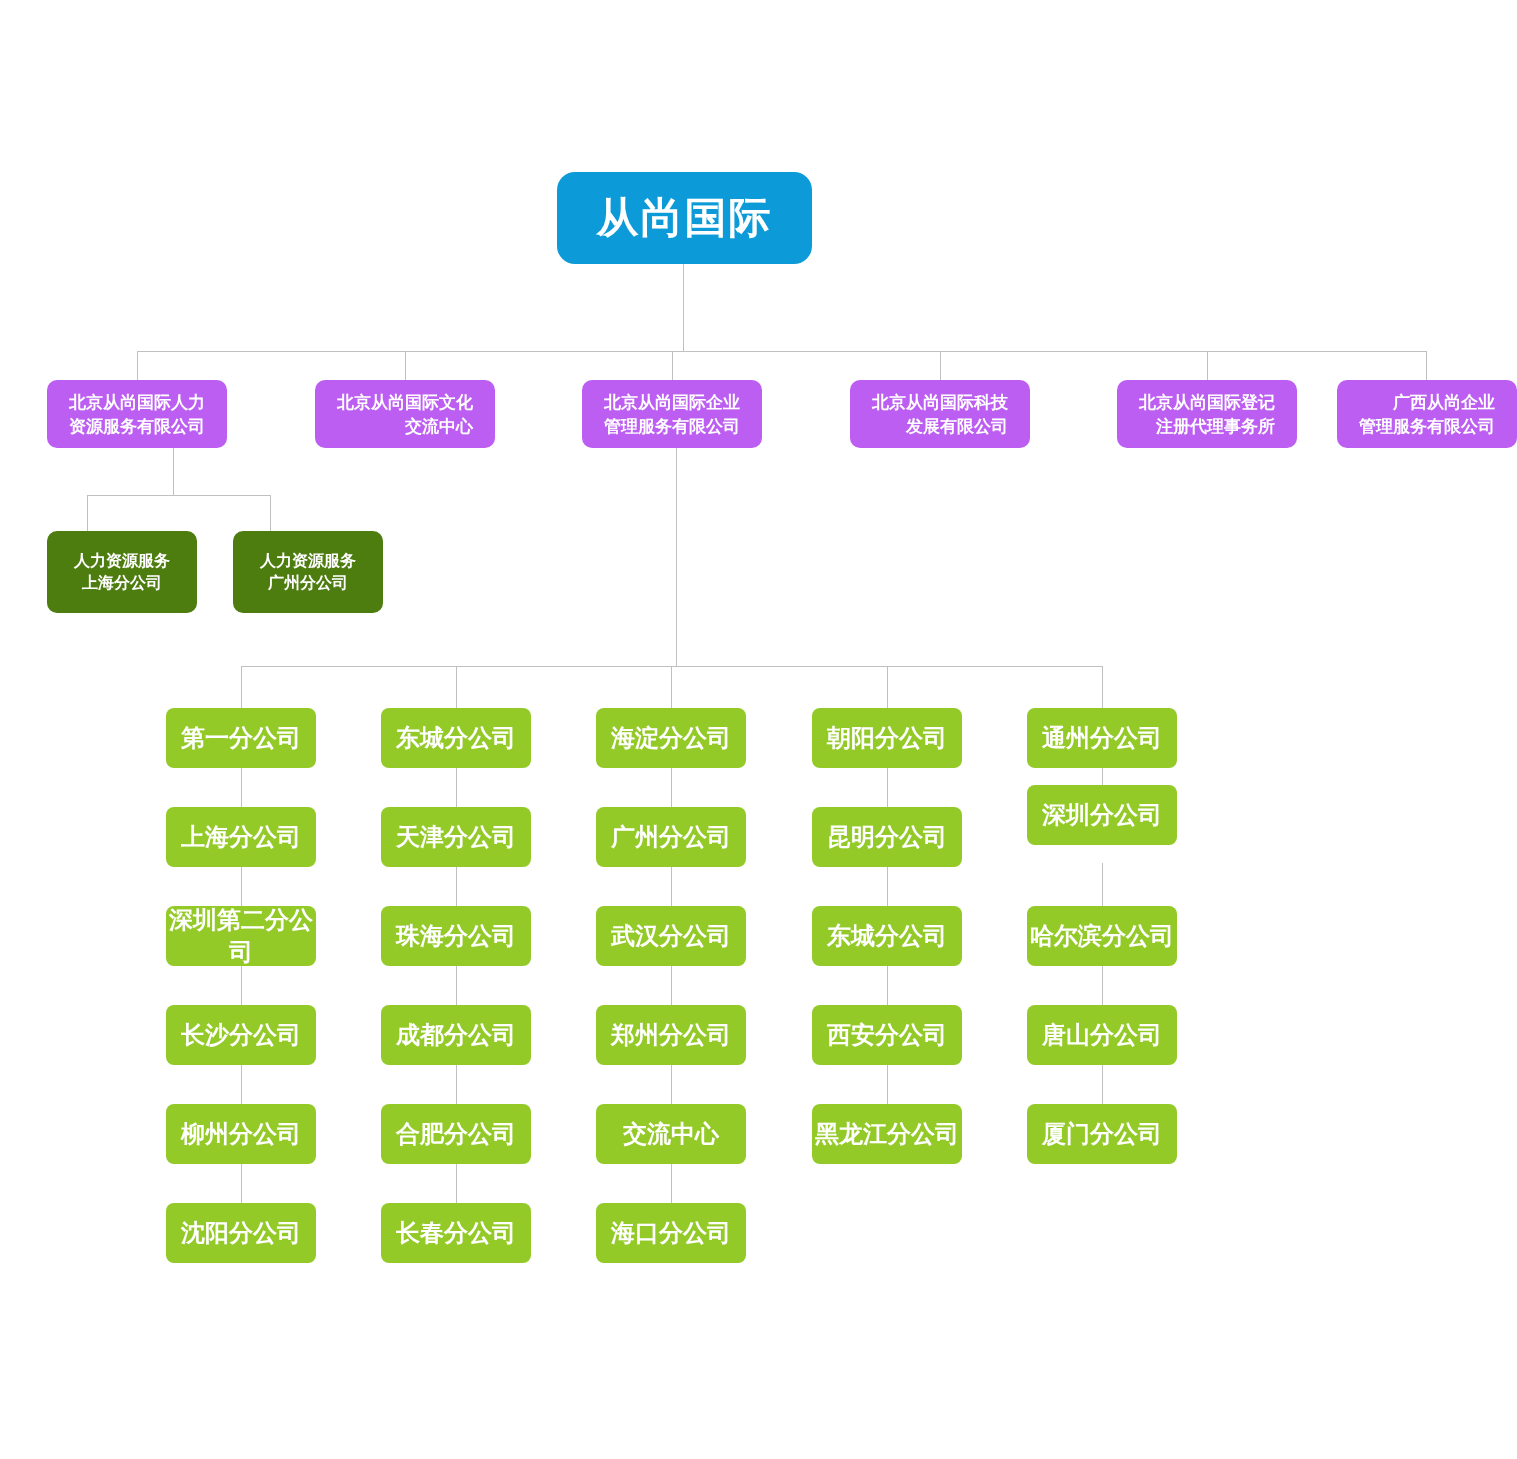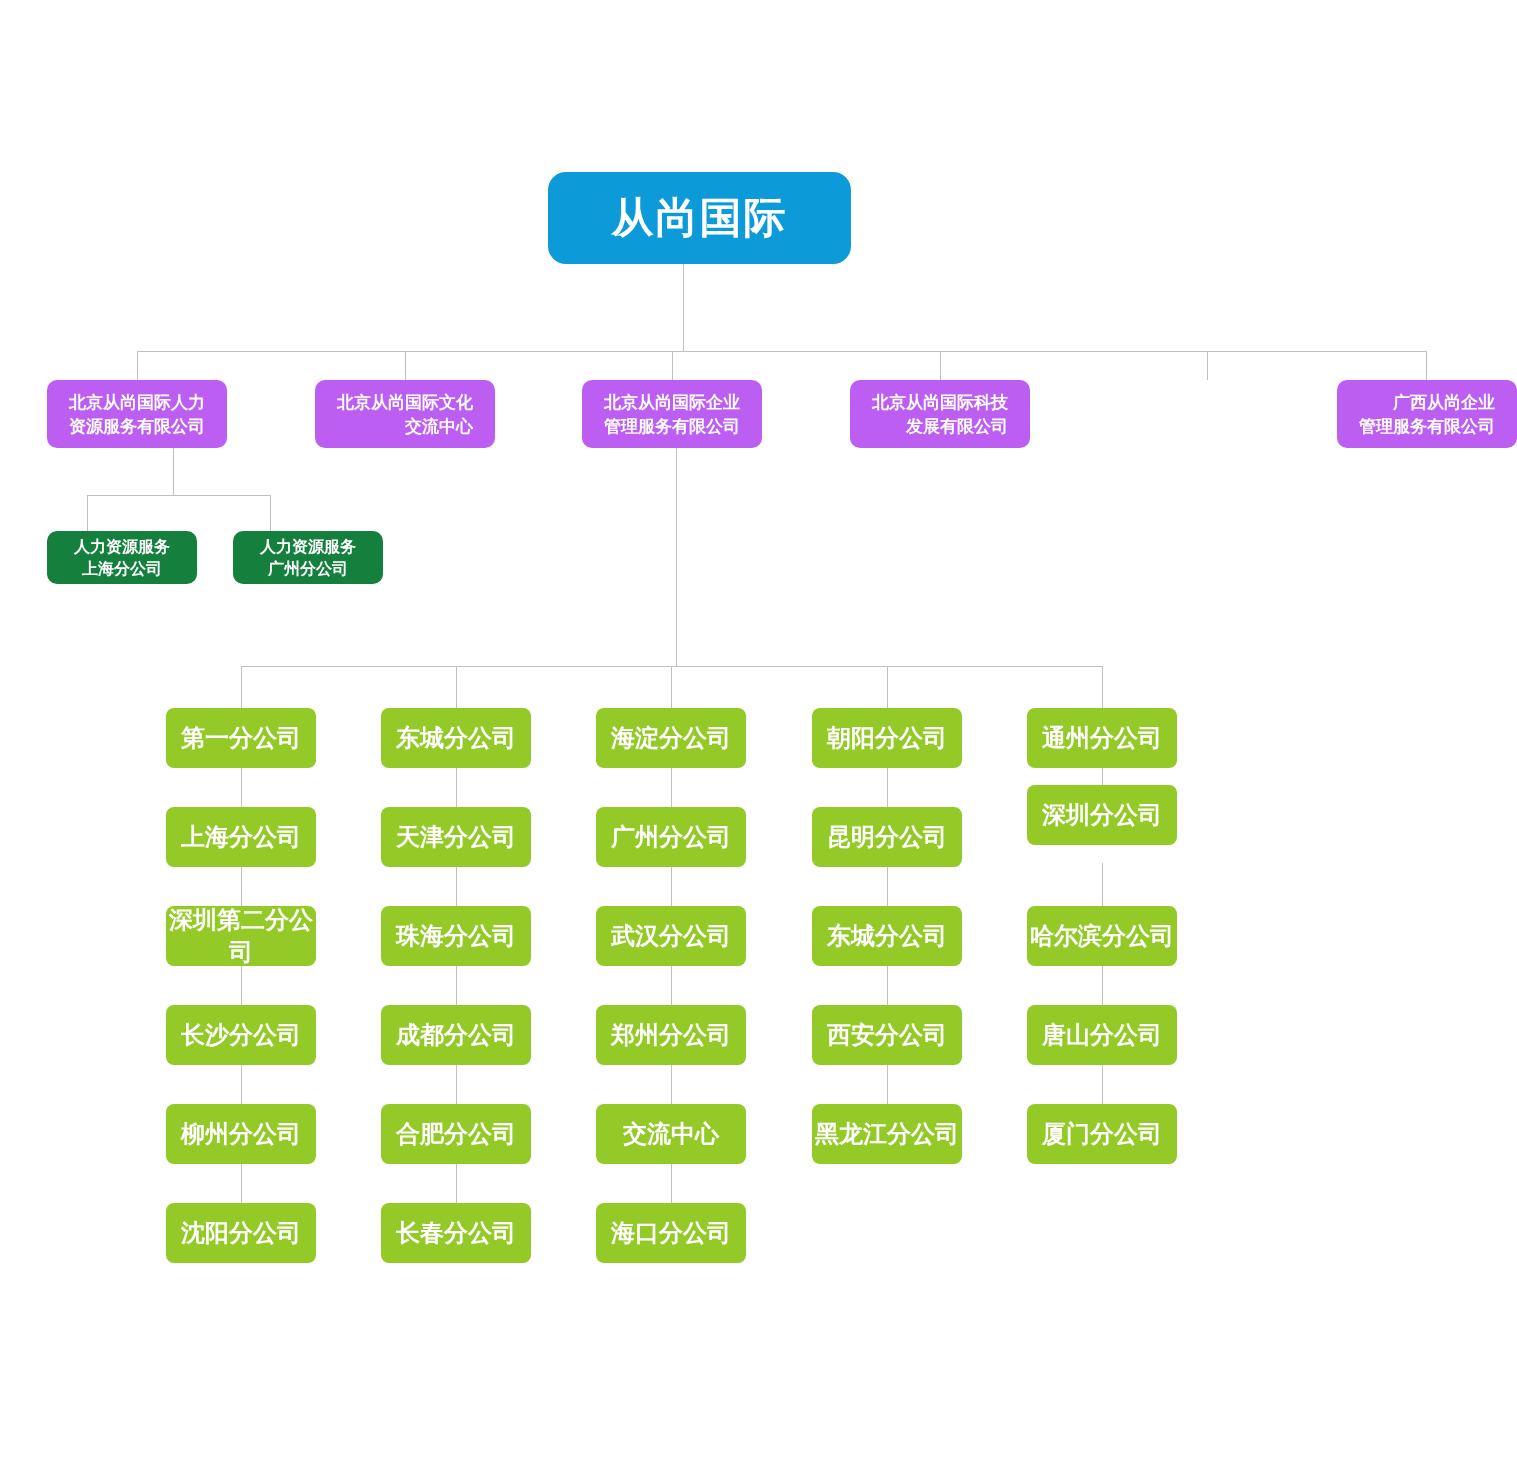--- a/index.html
+++ b/index.html
@@ -13,32 +13,32 @@
   #wires{position:absolute;left:0;top:0;width:1517px;height:1459px;}
   #wires line{stroke:#c0c0c0;stroke-width:1;}
   .node{
     position:absolute;
     display:flex;align-items:center;justify-content:center;
     color:#ffffff;font-weight:bold;text-align:center;
     box-sizing:border-box;
   }
   .node span{white-space:pre-line;display:block;}
   .root{
-    width:303px;height:92px;
+    width:255px;height:92px;
     background:#0c9bd8;border-radius:18px;
-    font-size:42px;letter-spacing:2px;
+    font-size:42px;letter-spacing:2px;margin-left:9px;
   }
   .lvl1{
     width:180px;height:68px;
     background:#bd5ef2;border-radius:10px;
     font-size:17px;line-height:24px;text-align:right;
   }
   .branch{
-    width:150px;height:53px;
-    background:#15803d;border-radius:10px;
+    width:150px;height:82px;
+    background:#4d7c0f;border-radius:10px;
     font-size:16px;line-height:22px;
   }
   .leaf{
     width:150px;height:60px;
     background:#93ca27;border-radius:8px;
     font-size:24px;
   }
 </style>
 </head>
 <body>
@@ -111,20 +111,24 @@
 交流中心</span>
   </div>
   <div class="node lvl1" style="left:582px;top:380px">
     <span>北京从尚国际企业
 管理服务有限公司</span>
   </div>
   <div class="node lvl1" style="left:850px;top:380px">
     <span>北京从尚国际科技
 发展有限公司</span>
   </div>
+  <div class="node lvl1" style="left:1117px;top:380px">
+    <span>北京从尚国际登记
+注册代理事务所</span>
+  </div>
   <div class="node lvl1" style="left:1337px;top:380px">
     <span>广西从尚企业
 管理服务有限公司</span>
   </div>
 
   <div class="node branch" style="left:47px;top:531px">
     <span>人力资源服务
 上海分公司</span>
   </div>
   <div class="node branch" style="left:233px;top:531px">

